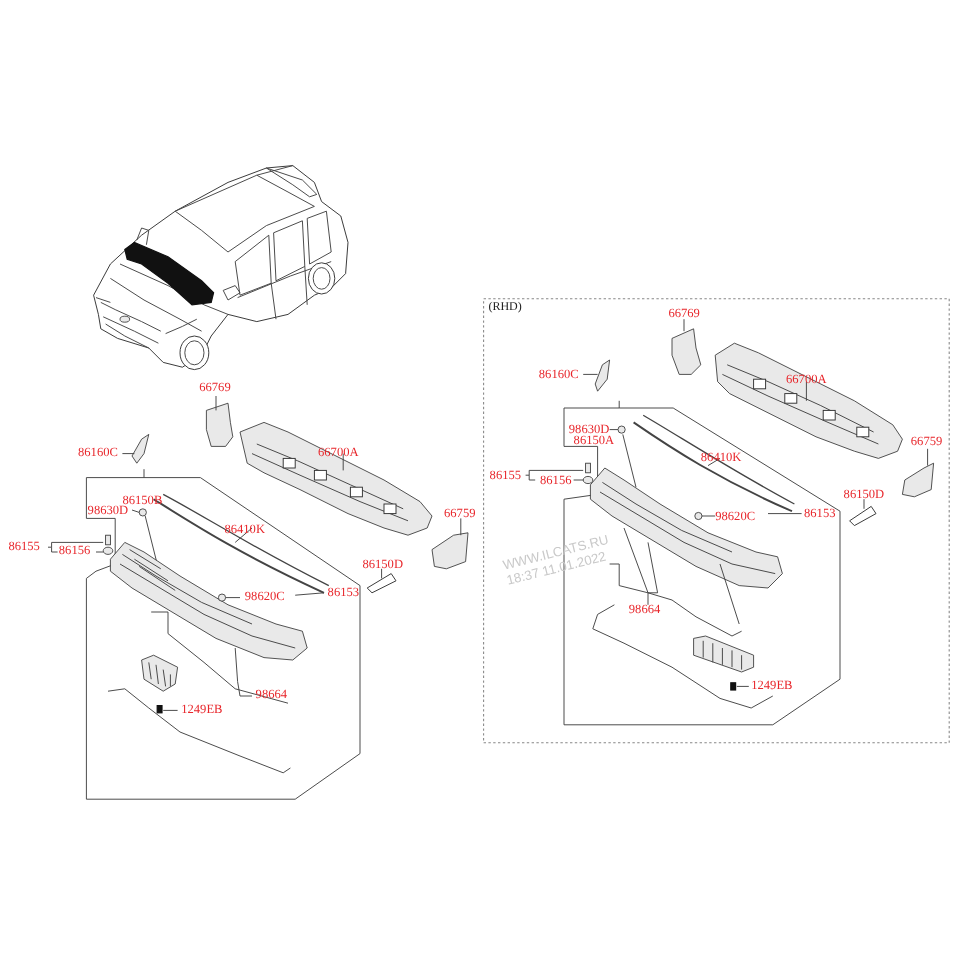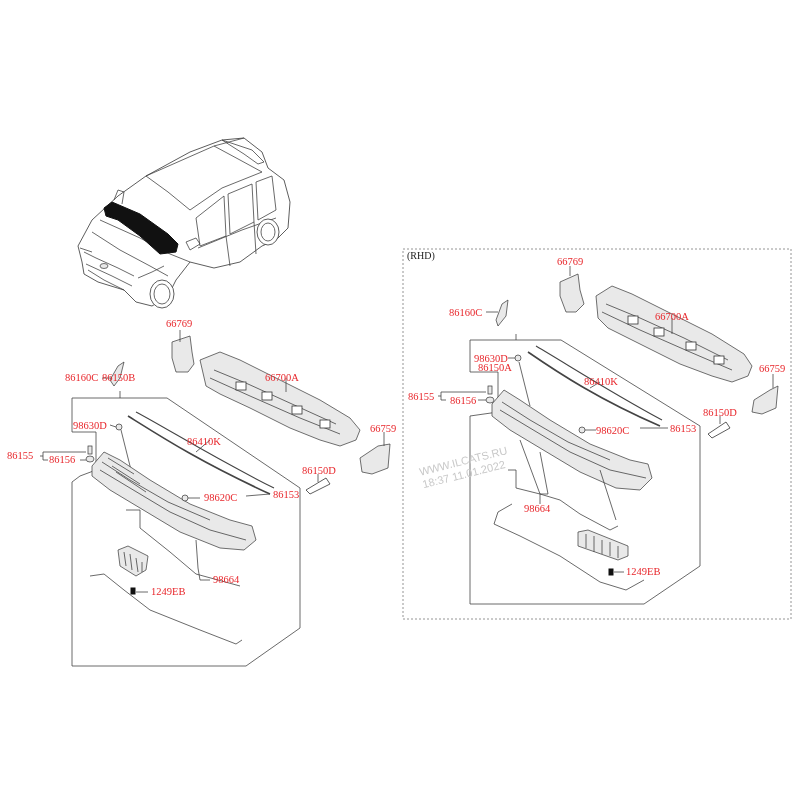--- a/index.html
+++ b/index.html
@@ -181,21 +181,21 @@
       <path class="partg" d="M578,532 L588,530 L628,546 L628,556 L618,560 L578,546 Z"></path>
       <path class="ln" d="M586,534 L586,548 M594,536 L594,552 M602,540 L602,554 M610,542 L610,556 M618,546 L618,558"></path>
       <rect class="dark" x="609" y="569" width="4" height="6"></rect>
       <path class="ln" d="M614,572 L624,572"></path>
     </g>
   </svg>
 
   <span class="lbl" style="left:166px; top:318px;">66769</span>
   <span class="lbl" style="left:65px; top:372px;">86160C</span>
   <span class="lbl" style="left:265px; top:372px;">66700A</span>
-  <span class="lbl" style="left:102px; top:372px;">86150B</span>
+  <span class="lbl" style="left:102px; top:412px;">86150B</span>
   <span class="lbl" style="left:73px; top:420px;">98630D</span>
   <span class="lbl" style="left:187px; top:436px;">86410K</span>
   <span class="lbl" style="left:370px; top:423px;">66759</span>
   <span class="lbl" style="left:7px; top:450px;">86155</span>
   <span class="lbl" style="left:49px; top:454px;">86156</span>
   <span class="lbl" style="left:302px; top:465px;">86150D</span>
   <span class="lbl" style="left:204px; top:492px;">98620C</span>
   <span class="lbl" style="left:273px; top:489px;">86153</span>
   <span class="lbl" style="left:213px; top:574px;">98664</span>
   <span class="lbl" style="left:151px; top:586px;">1249EB</span>

